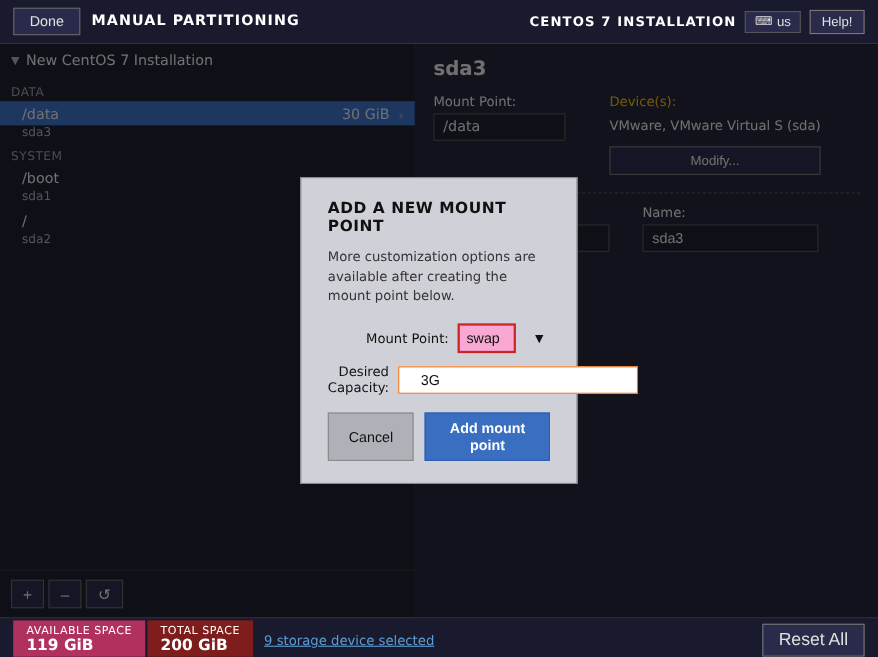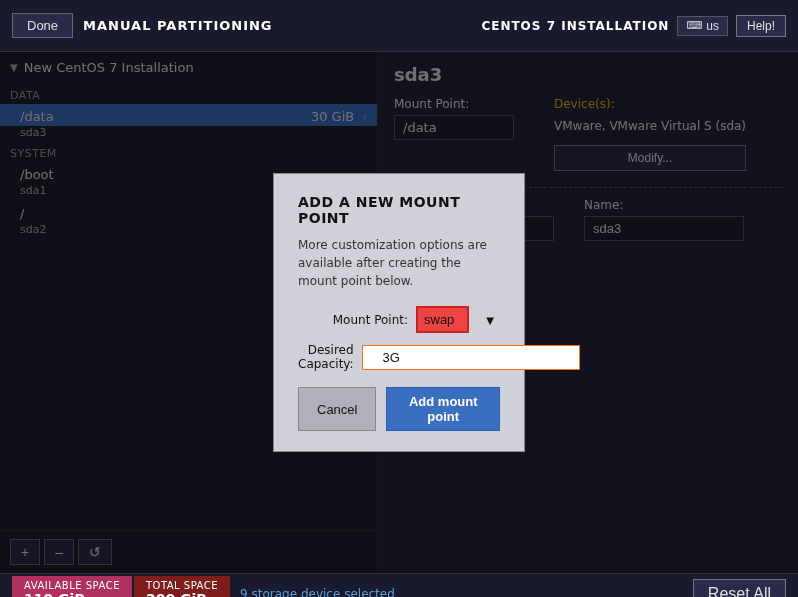--- a/index.html
+++ b/index.html
@@ -14,21 +14,21 @@
     }
 
     
     .header {
       display: flex;
       justify-content: space-between;
       align-items: center;
       background: #1a1a2e;
       padding: 6px 12px;
       border-bottom: 1px solid #333;
-      height: 52px;
+      height: 40px;
     }
     .header-title {
       color: #ffffff;
       font-size: 13px;
       font-weight: bold;
       letter-spacing: 1px;
     }
     .header-right {
       display: flex;
       align-items: center;
@@ -307,21 +307,21 @@
       gap: 8px;
     }
     .modal-field-label {
       font-size: 12px;
       color: #111;
       width: 110px;
       text-align: right;
     }
     .modal-select {
       flex: 1;
-      background: #ef4444;
+      background: #f9a8d4;
       border: 2px solid #cc2222;
       color: #111;
       padding: 4px 6px;
       font-size: 13px;
       appearance: none;
       -webkit-appearance: none;
       cursor: pointer;
     }
     .modal-select-wrapper {
       position: relative;

